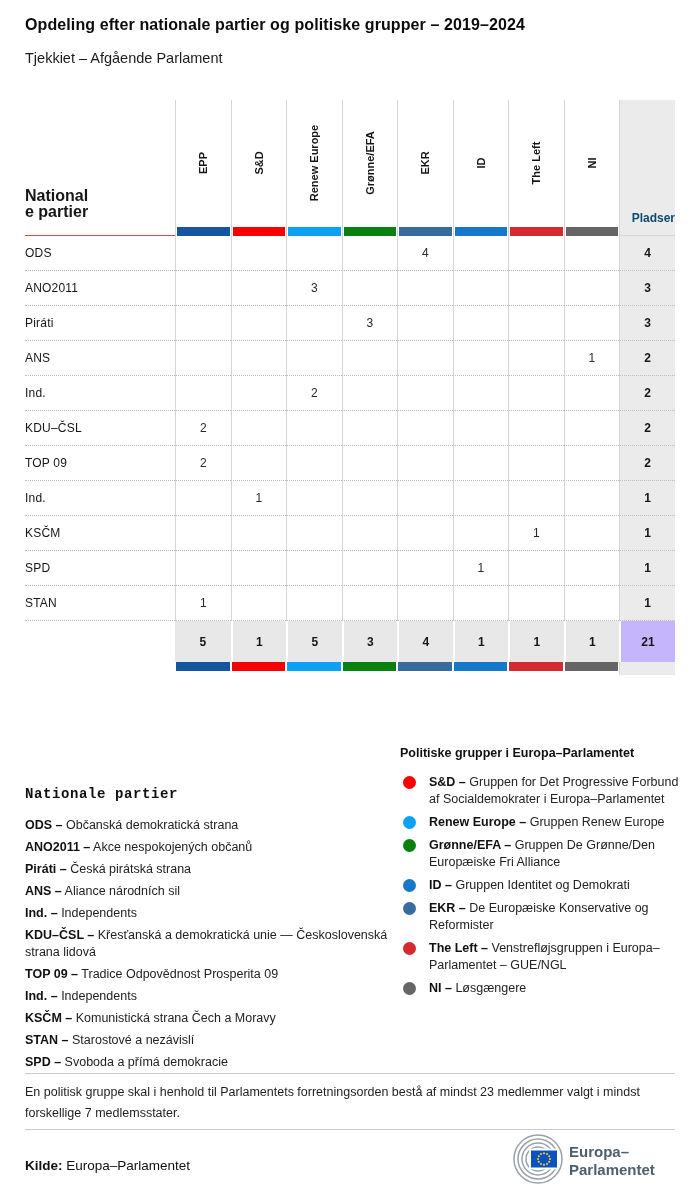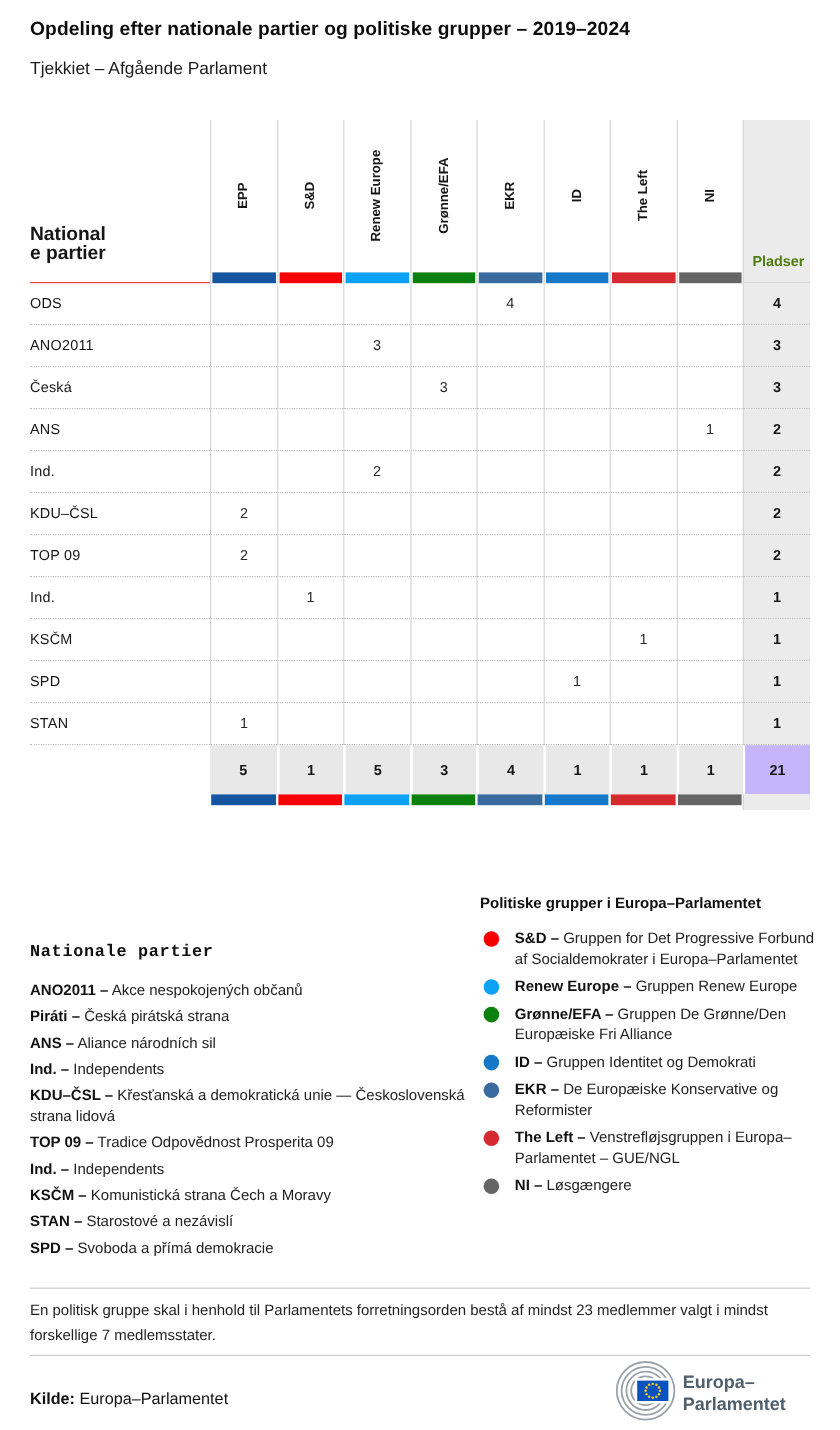--- a/index.html
+++ b/index.html
@@ -20,21 +20,21 @@
   }
   .cell{box-sizing:border-box;position:relative;font-size:12px;color:#1f1f1f;}
   .corner{display:flex;flex-direction:column;justify-content:flex-end;
     padding-bottom:15px;font-weight:bold;font-size:16px;line-height:16px;
     border-bottom:1px solid #ef4444;color:#161616;}
   .ghead{border-left:1px solid #d6d6d6;}
   .rot{position:absolute;left:50%;top:46%;transform:translate(-50%,-50%) rotate(-90deg);
     transform-origin:center;font-weight:bold;font-size:11px;white-space:nowrap;color:#161616;}
   .bar{position:absolute;bottom:0;left:1px;right:1px;height:9px;}
   .shead{background:#ebebeb;border-left:1px solid #d6d6d6;border-bottom:1px solid #d6d6d6;
-    display:flex;align-items:flex-end;padding:0 0 10px 7px;font-weight:bold;color:#4d7c0f;}
+    display:flex;align-items:flex-end;padding:0 0 10px 7px;font-weight:bold;color:#0c4a6e;justify-content:flex-end;}
   .plabel{display:flex;align-items:center;font-weight:normal;border-bottom:1px dotted #bdbdbd;color:#161616;letter-spacing:.2px;}
   .num{display:flex;align-items:center;justify-content:center;
     border-left:1px solid #d6d6d6;border-bottom:1px dotted #bdbdbd;color:#2a2a2a;}
   .seats{display:flex;align-items:center;justify-content:center;font-weight:bold;
     background:#ebebeb;border-left:1px solid #d6d6d6;border-bottom:1px dotted #bdbdbd;color:#161616;}
   .tlabel{background:#ffffff;}
   .total{display:flex;align-items:center;justify-content:center;font-weight:bold;background:#e8e8e8;color:#161616;}
   .tsep{border-left:2px solid #ffffff;}
   .ttotal{display:flex;align-items:center;justify-content:center;font-weight:bold;
     background:#c4b5fd;border-left:2px solid #ffffff;color:#161616;}
@@ -122,21 +122,21 @@
     <div class="cell plabel">ANO2011</div>
     <div class="cell num"></div>
     <div class="cell num"></div>
     <div class="cell num">3</div>
     <div class="cell num"></div>
     <div class="cell num"></div>
     <div class="cell num"></div>
     <div class="cell num"></div>
     <div class="cell num"></div>
     <div class="cell seats">3</div>
-    <div class="cell plabel">Česká</div>
+    <div class="cell plabel">Piráti</div>
     <div class="cell num"></div>
     <div class="cell num"></div>
     <div class="cell num"></div>
     <div class="cell num">3</div>
     <div class="cell num"></div>
     <div class="cell num"></div>
     <div class="cell num"></div>
     <div class="cell num"></div>
     <div class="cell seats">3</div>
     <div class="cell plabel">ANS</div>
@@ -253,20 +253,21 @@
     </div>
     <div class="cell bcell">
       <div class="bar2" style="background: rgb(101, 101, 101);"></div>
     </div>
     <div class="cell sfill"></div>
   </div>
 
 <div class="abs" id="legend-parties">
   <div class="ltitle">Nationale partier</div>
   <div id="party-legend-items">
+      <div class="litem"><b class="">ODS –</b><span class=""> Občanská demokratická strana</span></div>
       <div class="litem"><b class="">ANO2011 –</b><span class=""> Akce nespokojených občanů</span></div>
       <div class="litem"><b class="">Piráti –</b><span class=""> Česká pirátská strana</span></div>
       <div class="litem"><b class="">ANS –</b><span class=""> Aliance národních sil</span></div>
       <div class="litem"><b class="">Ind. –</b><span class=""> Independents</span></div>
       <div class="litem"><b class="">KDU–ČSL –</b><span class=""> Křesťanská a demokratická unie — Československá strana lidová</span></div>
       <div class="litem"><b class="">TOP 09 –</b><span class=""> Tradice Odpovědnost Prosperita 09</span></div>
       <div class="litem"><b class="">Ind. –</b><span class=""> Independents</span></div>
       <div class="litem"><b class="">KSČM –</b><span class=""> Komunistická strana Čech a Moravy</span></div>
       <div class="litem"><b class="">STAN –</b><span class=""> Starostové a nezávislí</span></div>
       <div class="litem"><b class="">SPD –</b><span class=""> Svoboda a přímá demokracie</span></div>

